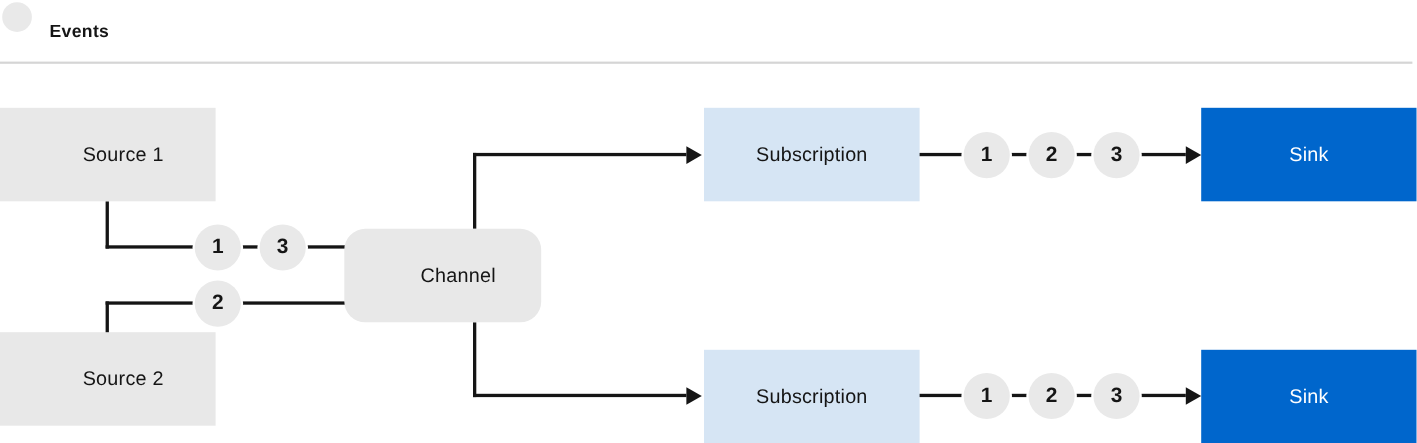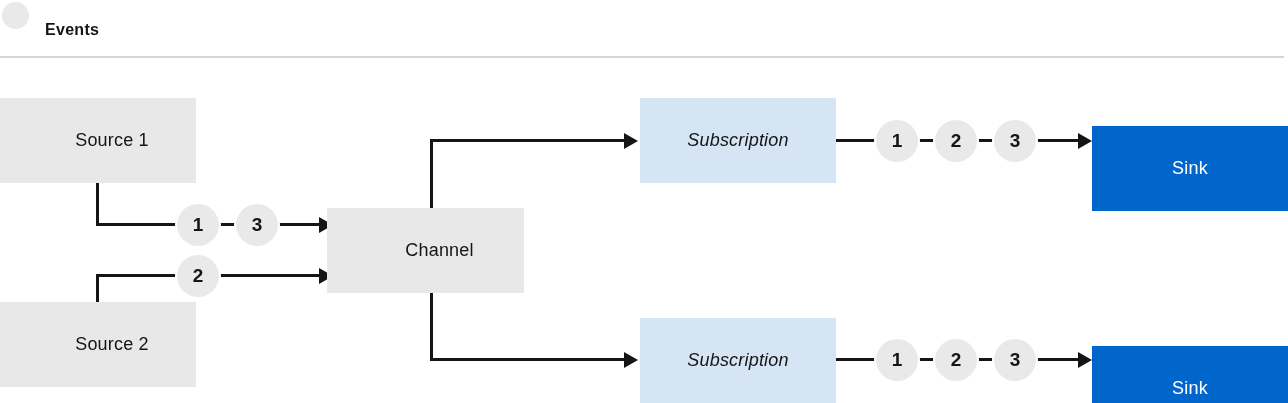--- a/index.html
+++ b/index.html
@@ -28,22 +28,22 @@
     background:var(--divider,#d5d5d5);
   }
   
   .node {
     position:absolute; width:196px; height:85px;
     display:flex; align-items:center; justify-content:center;
     font-size:18px; font-weight:500; letter-spacing:.2px;
     color:var(--text,#151515);
   }
   .node.gray  { background:var(--node-gray,#e8e8e8);padding-left:28px; }
-  .node.lblue { background:var(--subscription-blue,#d6e5f4);font-style:italic; }
-  .node.blue  { background:var(--sink-blue,#0066cc); color:var(--sink-text,#ffffff);margin-top:28px; }
+  .node.lblue { background:var(--subscription-blue,#d6e5f4); }
+  .node.blue  { background:var(--sink-blue,#0066cc); color:var(--sink-text,#ffffff); }
   
   .hline, .vline { position:absolute; background:var(--line,#151515); }
   .hline { height:3px; }
   .vline { width:3px; }
   .arrowhead {
     position:absolute; width:0; height:0;
     border-top:8px solid transparent;
     border-bottom:8px solid transparent;
     border-left:14px solid var(--line,#151515);
   }
@@ -94,19 +94,19 @@
   <div class="event-circle" style="left:876px; top:119.5px;">1</div>
   <div class="event-circle" style="left:935px; top:119.5px;">2</div>
   <div class="event-circle" style="left:994px; top:119.5px;">3</div>
 
   <div class="event-circle" style="left:876px; top:338.5px;">1</div>
   <div class="event-circle" style="left:935px; top:338.5px;">2</div>
   <div class="event-circle" style="left:994px; top:338.5px;">3</div>
 
   <div class="node gray" style="left:0px; top:98px;">Source 1</div>
   <div class="node gray" style="left:0px; top:302px;">Source 2</div>
-  <div class="node gray" style="left:327px; top:208px; width:197px;">Channel</div>
+  <div class="node gray" style="left:313px; top:208px; width:179px;border-radius:19px;">Channel</div>
   <div class="node lblue" style="left:640px; top:98px;">Subscription</div>
   <div class="node lblue" style="left:640px; top:318px;">Subscription</div>
   <div class="node blue" style="left:1092px; top:98px;">Sink</div>
   <div class="node blue" style="left:1092px; top:318px;">Sink</div>
 
 </div>
 
 </body></html>

